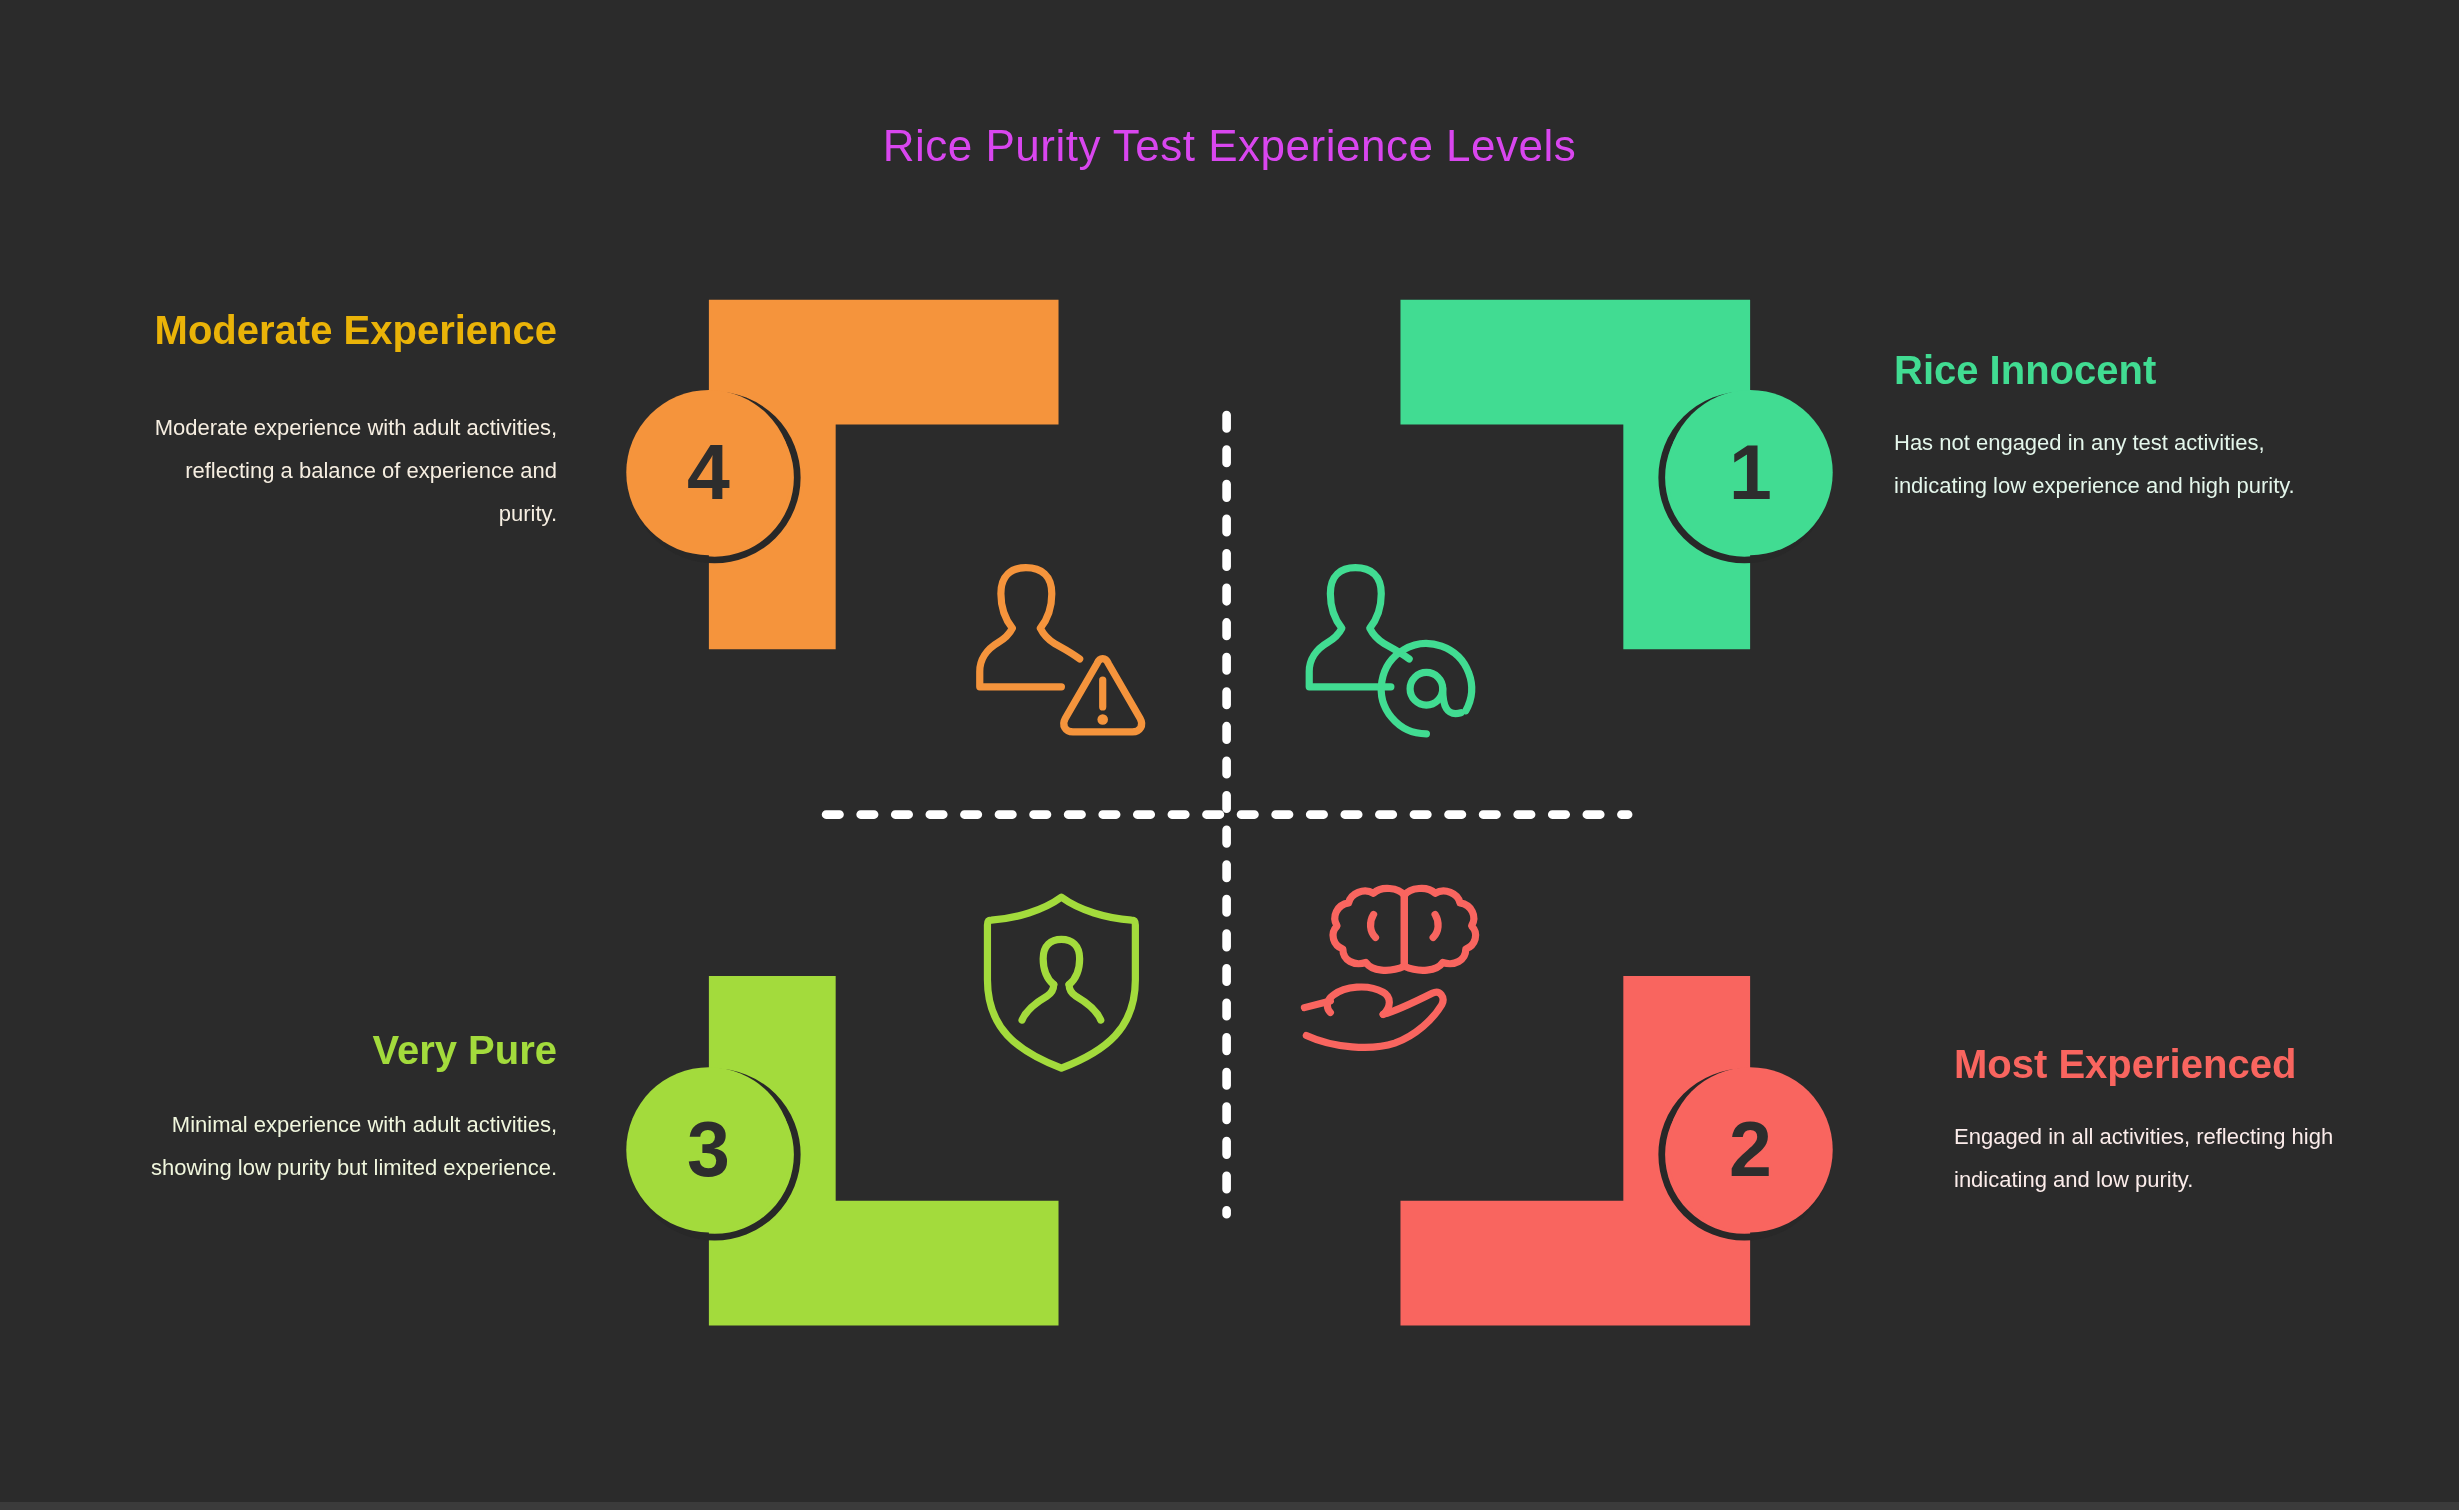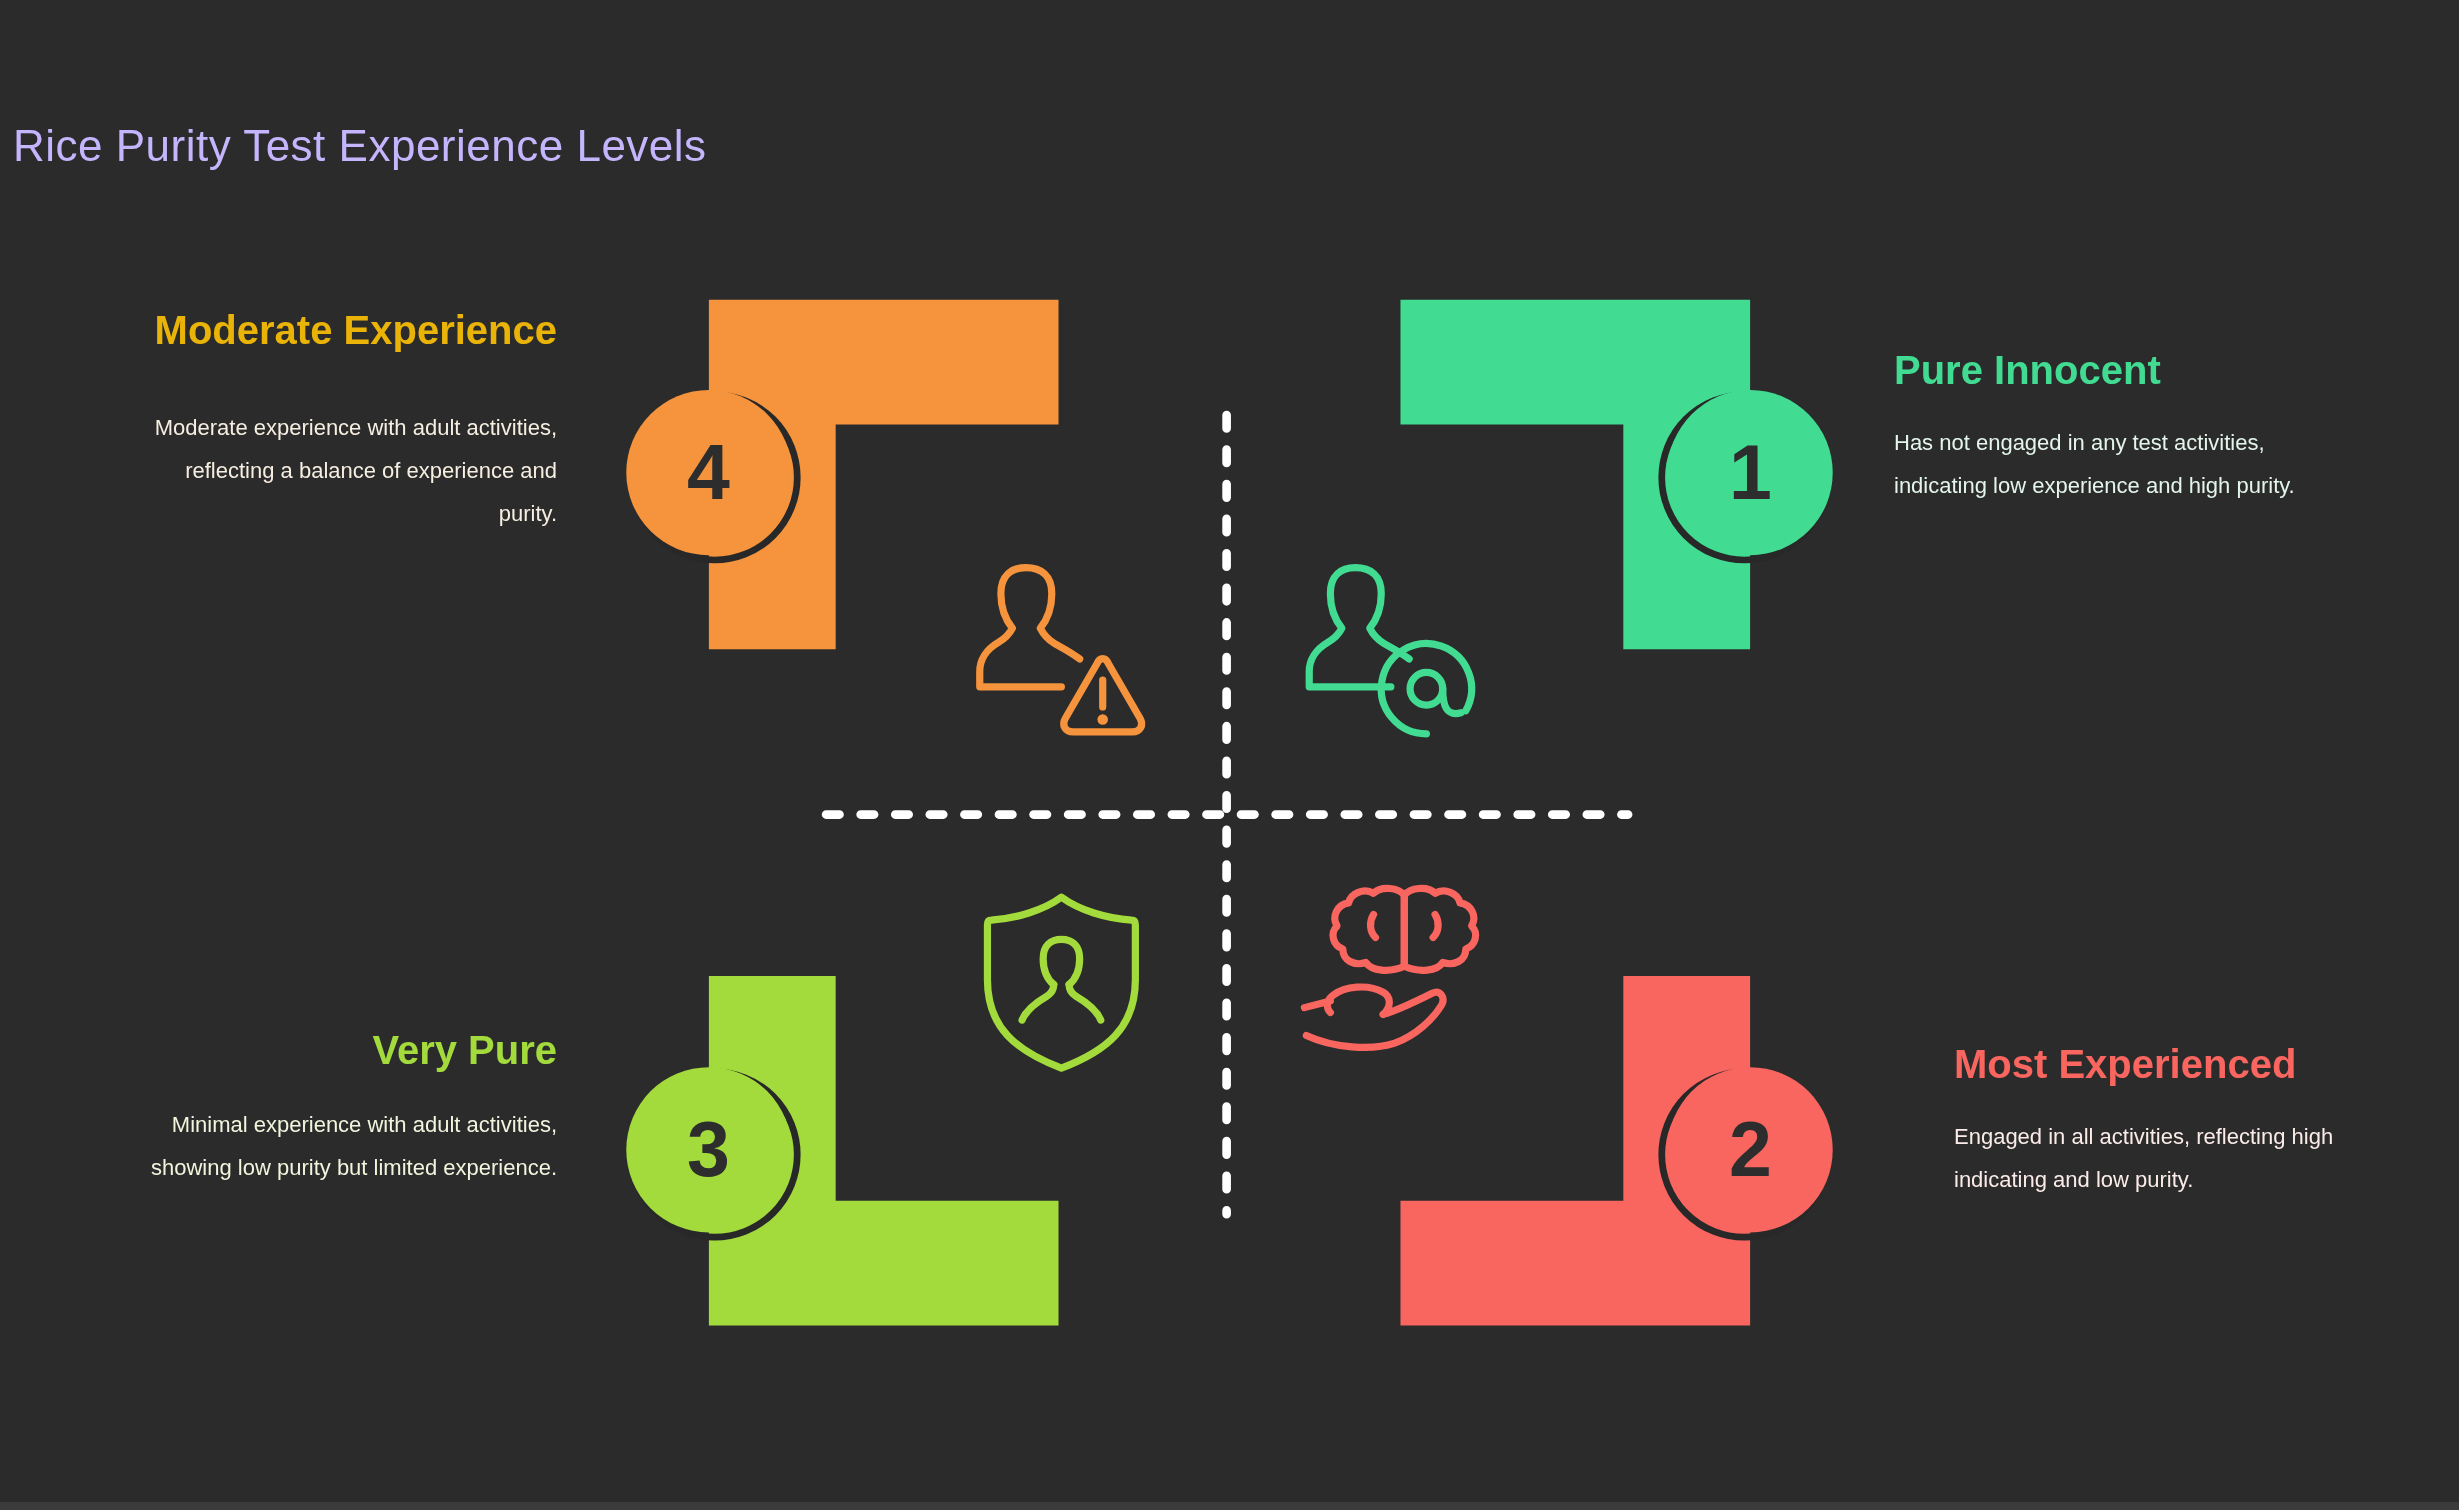--- a/index.html
+++ b/index.html
@@ -1,22 +1,22 @@
 <!DOCTYPE html>
 <html><head>
 <meta charset="utf-8">
 <style>
   html,body{margin:0;padding:0;background:#2B2B2B;}
   .canvas{
     position:relative;width:2459px;height:1510px;overflow:hidden;
     background:#2B2B2B;font-family:"Liberation Sans",sans-serif;
   }
   .title{
-    position:absolute;left:0;right:0;top:121px;
-    font-size:44px;font-weight:400;color:#c4b5fd;letter-spacing:0.5px;padding-left:13px;
+    position:absolute;left:0;right:0;top:121px;text-align:center;
+    font-size:44px;font-weight:400;color:#d946ef;letter-spacing:0.5px;
   }
   .diagram{position:absolute;left:0;top:0;width:2459px;height:1510px;}
   .badge{
     position:absolute;width:169px;height:169px;display:flex;align-items:center;
     justify-content:center;font-size:77px;font-weight:700;color:#2D2D2D;
   }
   .badge-4{left:624px;top:388px;}
   .badge-1{left:1666px;top:388px;}
   .badge-3{left:624px;top:1065px;}
   .badge-2{left:1666px;top:1065px;}
@@ -109,21 +109,21 @@
   <div class="badge badge-4">4</div>
   <div class="badge badge-1">1</div>
   <div class="badge badge-3">3</div>
   <div class="badge badge-2">2</div>
 
   <div class="qtext q-tl">
     <p class="heading">Moderate Experience</p>
     <p class="body">Moderate experience with adult activities, reflecting a balance of experience and purity.</p>
   </div>
   <div class="qtext q-tr">
-    <p class="heading">Pure Innocent</p>
+    <p class="heading">Rice Innocent</p>
     <p class="body">Has not engaged in any test activities, indicating low experience and high purity.</p>
   </div>
   <div class="qtext q-bl">
     <p class="heading">Very Pure</p>
     <p class="body">Minimal experience with adult activities, showing low purity but limited experience.</p>
   </div>
   <div class="qtext q-br">
     <p class="heading">Most Experienced</p>
     <p class="body">Engaged in all activities, reflecting high indicating and low purity.</p>
   </div>

